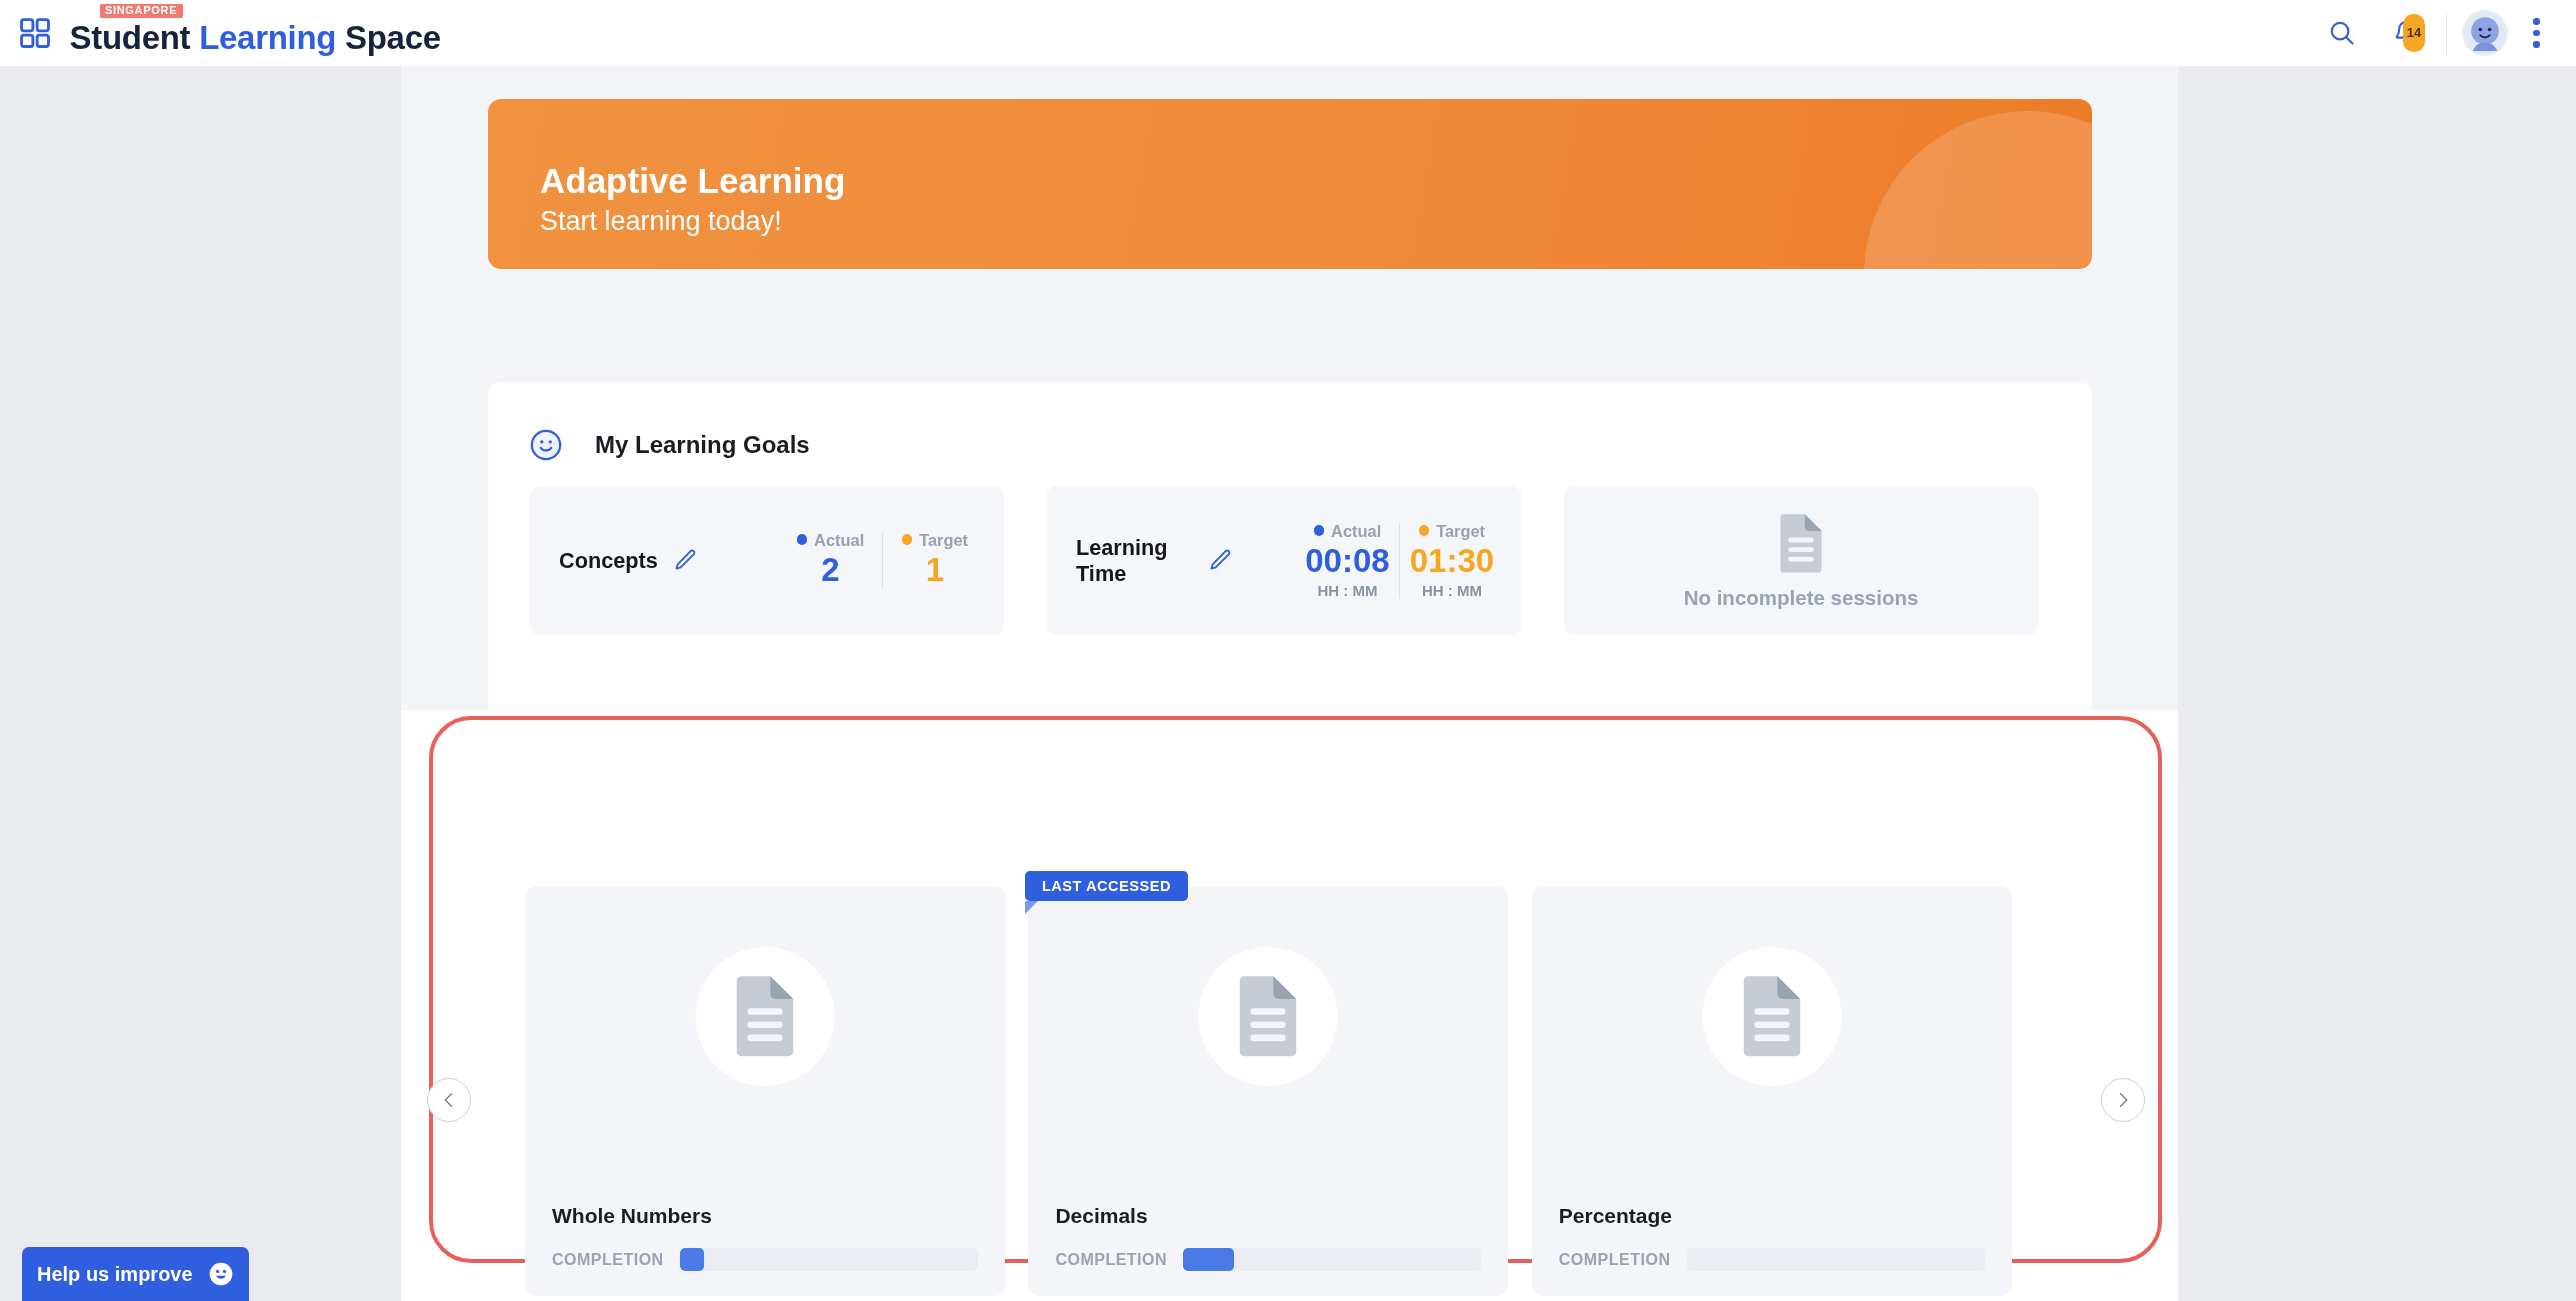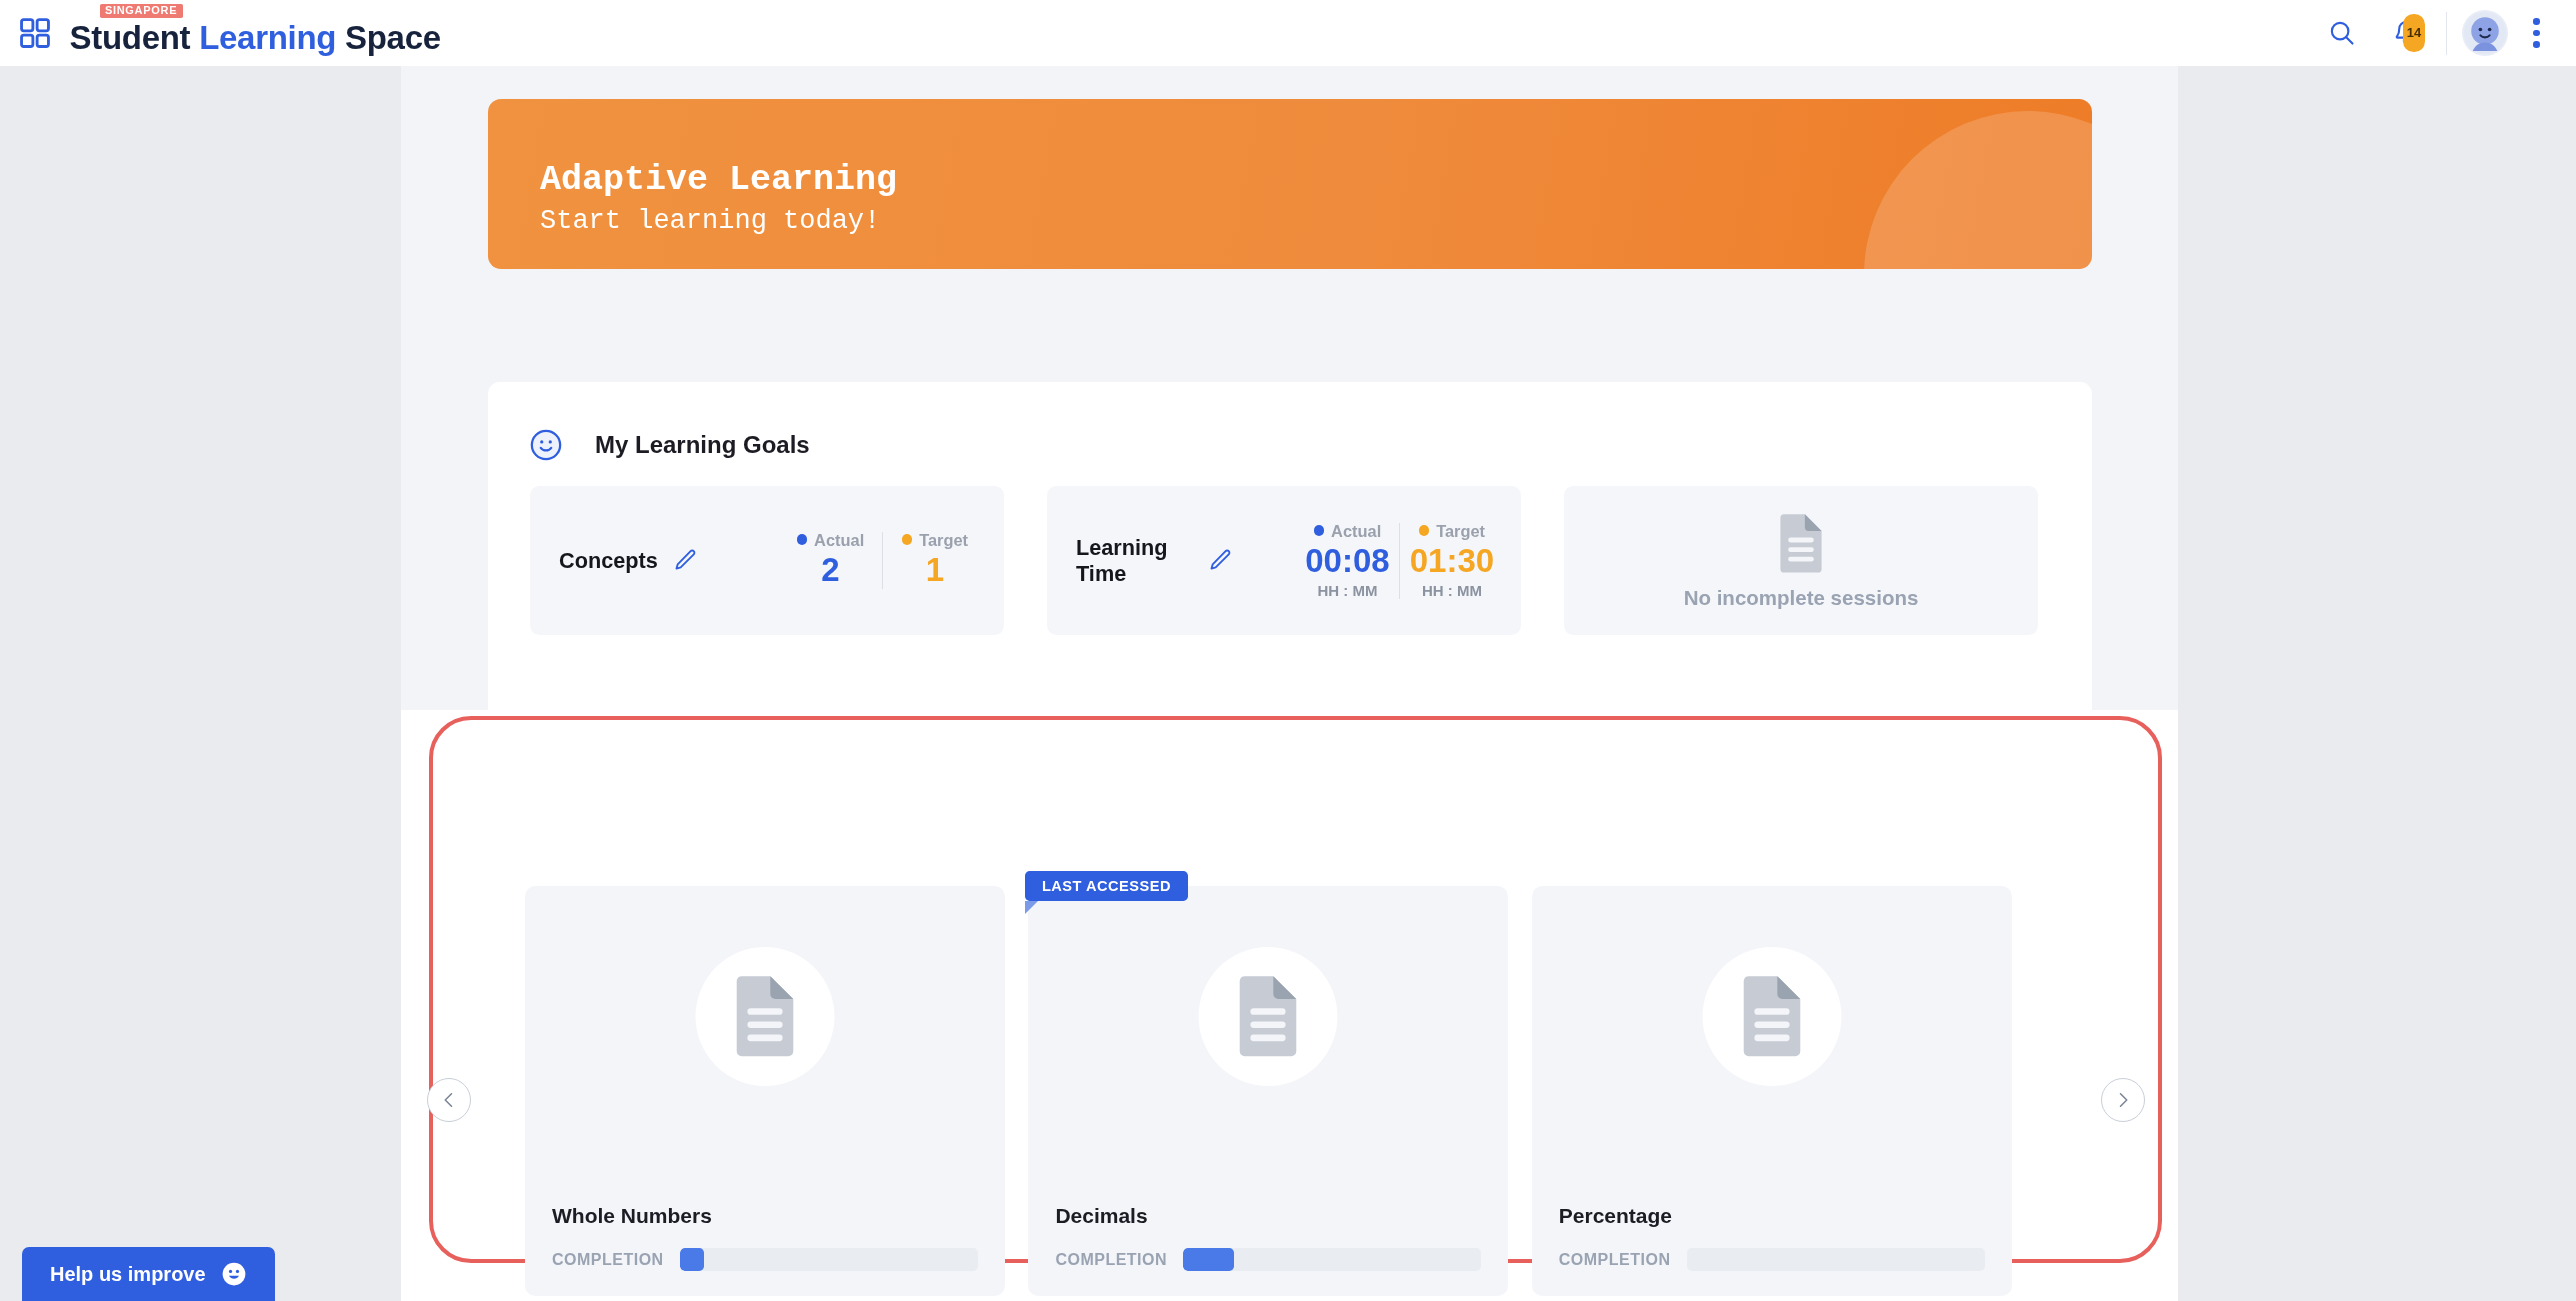--- a/index.html
+++ b/index.html
@@ -62,21 +62,20 @@
     background: #f2f4f8;
   }
 
   
   .banner {
     position: absolute; top: 33px; left: 87px;
     width: 1604px; height: 170px;
     border-radius: 13px;
     background: linear-gradient(100deg, #f0923f 0%, #ef8b3c 55%, #ee7c27 100%);
     overflow: hidden;
-    font-family: Liberation Mono, monospace;
   }
   .banner-circle {
     position: absolute; right: -100px; top: 11.7px;
     width: 328px; height: 328px; border-radius: 50%;
     background: rgba(255,255,255,0.17);
   }
   .banner-title {
     position: absolute; left: 52px; top: 64px;
     color: #ffffff; font-size: 35px; font-weight: 700; line-height: 1;
   }
@@ -196,21 +195,21 @@
   }
   .completion-label { font-size: 16px; font-weight: 700; color: #9aa3b2; letter-spacing: 0.5px; line-height: 1; white-space: nowrap; }
   .bar-track { flex: 1; height: 23.4px; background: #e9ecf1; border-radius: 4.7px; overflow: hidden; }
   .bar-fill { height: 100%; background: #4a7ae8; border-radius: 4.7px; }
 
   
   .help-btn {
     position: absolute; left: 22px; bottom: 0;
     background: #2f5ede; color: #ffffff;
     border-radius: 7px 7px 0 0;
-    height: 54px; padding: 0 28px;
+    height: 54px; padding: 0 15px;
     display: flex; align-items: center; gap: 15px;
     font-size: 20px; font-weight: 700; cursor: pointer; border: none;
     z-index: 50;
   }
   .help-btn svg { width: 26px; height: 26px; }
 
   .doc-grey { fill: #c6cbd4; }
   .doc-fold { fill: #9aa3b0; }
   .doc-line { fill: #f3f5f9; }
 </style>

